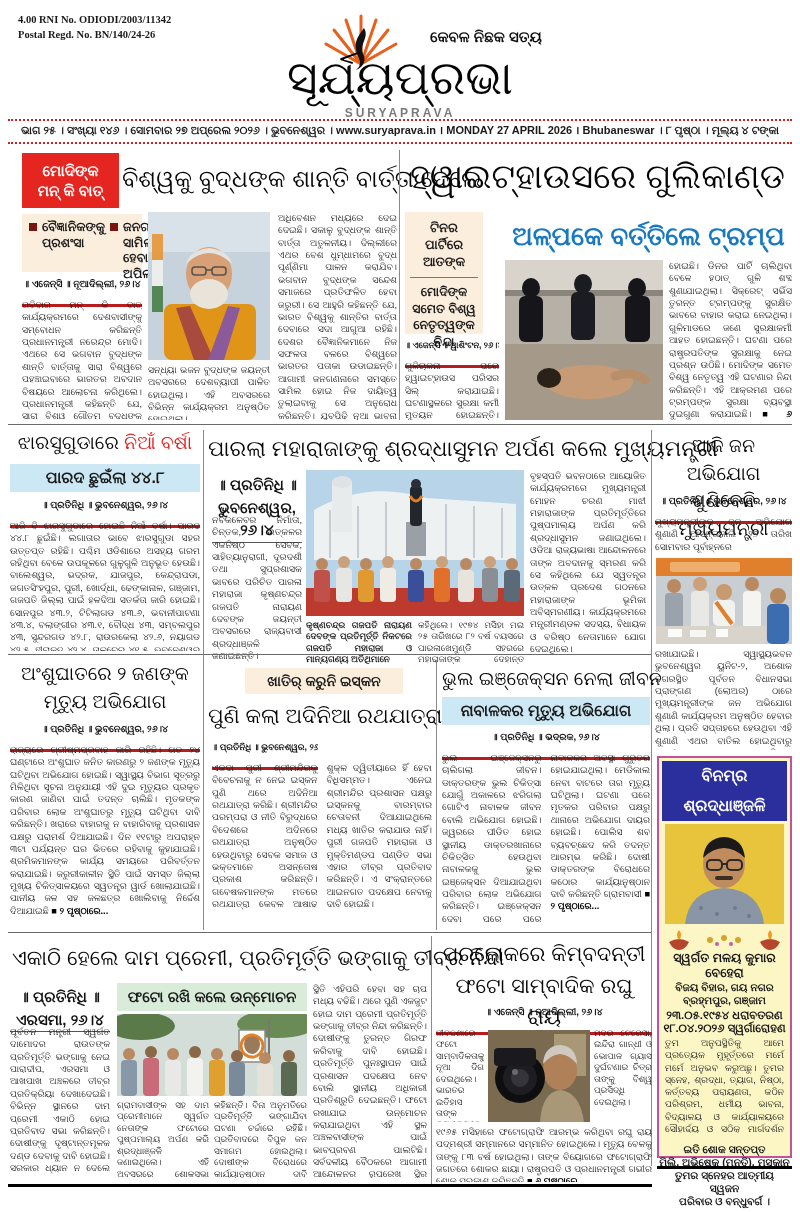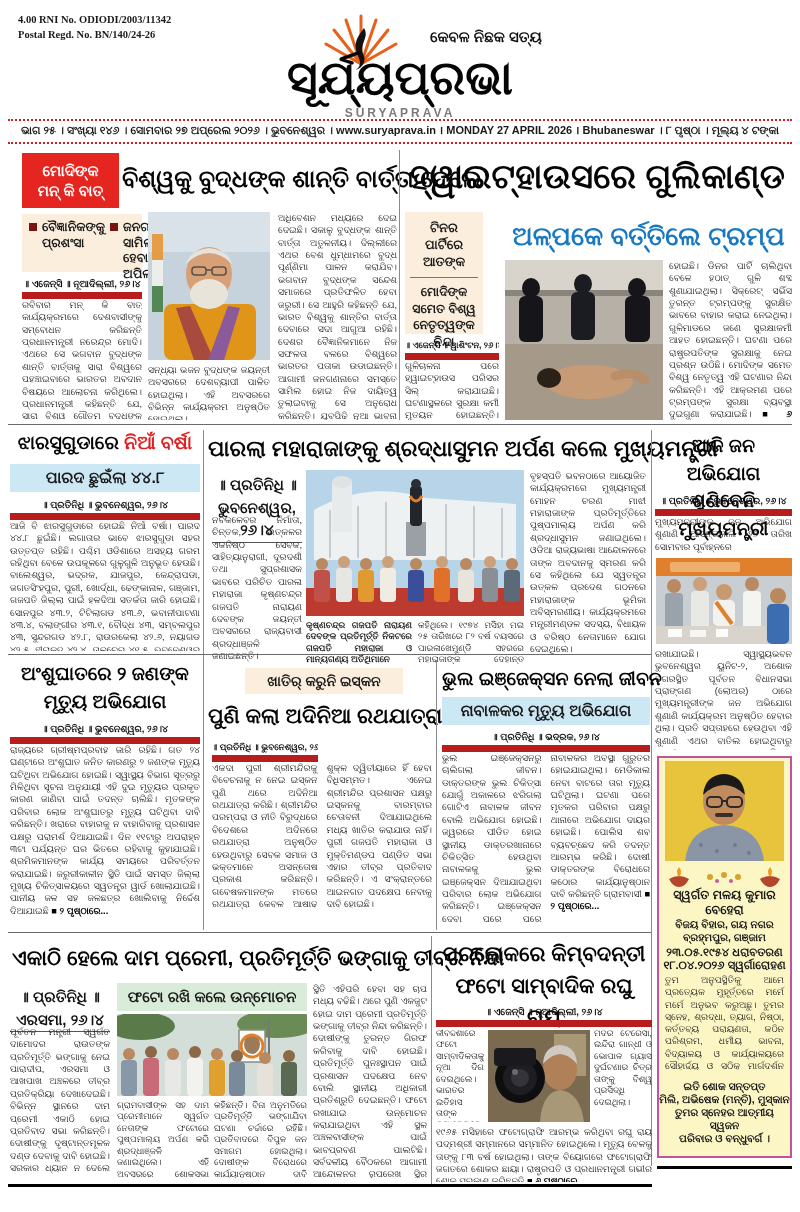--- a/index.html
+++ b/index.html
@@ -1,26 +1,26 @@
 <!DOCTYPE html>
 <html><head>
 <meta charset="utf-8">
 <style>
   html,body{margin:0;padding:0;background:#ffffff;}
   #page{position:relative;width:800px;height:1212px;background:#ffffff;overflow:hidden;
         font-family:"Liberation Sans",sans-serif;color:#1a1a1a;}
   .abs{position:absolute;}
   .serif{font-family:"Liberation Serif",serif;}
-  .headline{font-weight:bold;color:#050505;letter-spacing:0;}
+  .headline{font-weight:normal;color:#050505;letter-spacing:0;}
   .nowrap{white-space:nowrap;}
   .center{text-align:center;}
   .body-text{font-size:9.3px;line-height:1.33;text-align:justify;color:#1d1d1d;overflow:hidden;}
   .small-text{font-size:8.8px;line-height:1.3;text-align:justify;color:#1d1d1d;overflow:hidden;}
   .byline{font-size:9.5px;font-weight:bold;text-align:center;color:#111;
-          border-bottom:7px solid #b91c1c;padding-bottom:2px;overflow:hidden;white-space:nowrap;}
+          border-bottom:3px solid #b91c1c;padding-bottom:14px;overflow:hidden;white-space:nowrap;}
   .byline2{font-size:15px;font-weight:bold;text-align:center;color:#111;line-height:1.5;
            border-bottom:1px solid #555;}
   .more{font-weight:bold;color:#000;}
   .vline{background:#8a8a8a;width:1px;}
   .hline{background:#6a6a6a;height:1px;}
   .kicker-red{background:#e52620;color:#ffffff;font-weight:bold;text-align:center;
               display:flex;flex-direction:column;justify-content:center;gap:2px;}
   .box-cream{background:#fbeedd;}
   .box-blue{background:#cde8f5;}
   .box-green{background:#d9ecd9;}
@@ -263,20 +263,21 @@
 
   <div class="abs headline center nowrap" style="left:442px;top:664px;width:208px;font-size:19px;line-height:30px;">ଭୁଲ ଇଞ୍ଜେକ୍ସନ ନେଲା ଜୀବନ</div>
   <div class="abs box-blue center" style="left:442px;top:697px;width:208px;height:28px;font-size:16px;font-weight:bold;line-height:28px;">ନାବାଳକର ମୃତ୍ୟୁ ଅଭିଯୋଗ</div>
   <div class="abs byline" style="left:442px;top:731px;width:208px;">॥ ପ୍ରତିନିଧି ॥ ଭଦ୍ରକ, ୨୬।୪</div>
   <div class="abs body-text" style="left:442px;top:752px;width:208px;height:176px;column-count:2;column-gap:9px;">
     <span>ଭୁଲ ଇଞ୍ଜେକ୍ସନରୁ ଚାଲିଗଲା ଜୀବନ। ଡାକ୍ତରଙ୍କ ଭୁଲ ଚିକିତ୍ସା ଯୋଗୁଁ ଅକାଳରେ ଝରିଗଲା ଗୋଟିଏ ନାବାଳକ ଜୀବନ ବୋଲି ଅଭିଯୋଗ ହୋଇଛି। ଜ୍ୱରରେ ପୀଡିତ ହୋଇ ସ୍ଥାନୀୟ ଡାକ୍ତରଖାନାରେ ଚିକିତ୍ସିତ ହେଉଥିବା ନାବାଳକକୁ ଭୁଲ ଇଞ୍ଜେକ୍ସନ ଦିଆଯାଇଥିବା ପରିବାର ଲୋକ ଅଭିଯୋଗ କରିଛନ୍ତି। ଇଞ୍ଜେକ୍ସନ ଦେବା ପରେ ପରେ ନାବାଳକର ଅବସ୍ଥା ଗୁରୁତର ହୋଇଯାଇଥିଲା। ମେଡିକାଲ ନେବା ବାଟରେ ତାର ମୃତ୍ୟୁ ଘଟିଥିଲା। ଘଟଣା ପରେ ମୃତକର ପରିବାର ପକ୍ଷରୁ ଥାନାରେ ଅଭିଯୋଗ ଦାୟର ହୋଇଛି। ପୋଲିସ ଶବ ବ୍ୟବଚ୍ଛେଦ କରି ତଦନ୍ତ ଆରମ୍ଭ କରିଛି। ଦୋଷୀ ଡାକ୍ତରଙ୍କ ବିରୋଧରେ କଠୋର କାର୍ଯ୍ୟାନୁଷ୍ଠାନ ଦାବି କରିଛନ୍ତି ଗ୍ରାମବାସୀ</span>
     <span class="more">■ ୨ ପୃଷ୍ଠାରେ...</span>
   </div>
 
   <div class="abs obit" style="left:657px;top:756px;width:135px;height:402px;">
+    <div class="obit-header">ବିନମ୍ର ଶ୍ରଦ୍ଧାଞ୍ଜଳି</div>
     <div style="margin:3px 6px 0 6px;">
       <svg width="119" height="100" viewBox="0 0 119 100" preserveAspectRatio="none">
         <rect width="119" height="100" fill="#e2bd2e"></rect>
         <rect width="119" height="100" fill="#edca49" opacity="0.5"></rect>
         <path d="M20,100 Q24,66 59,64 Q95,66 99,100 Z" fill="#8a96a6"></path>
         <g fill="#6f7b8c">
             <circle cx="36" cy="84" r="2"></circle>
             <circle cx="52" cy="90" r="2"></circle>
             <circle cx="70" cy="84" r="2"></circle>
             <circle cx="84" cy="92" r="2"></circle>

